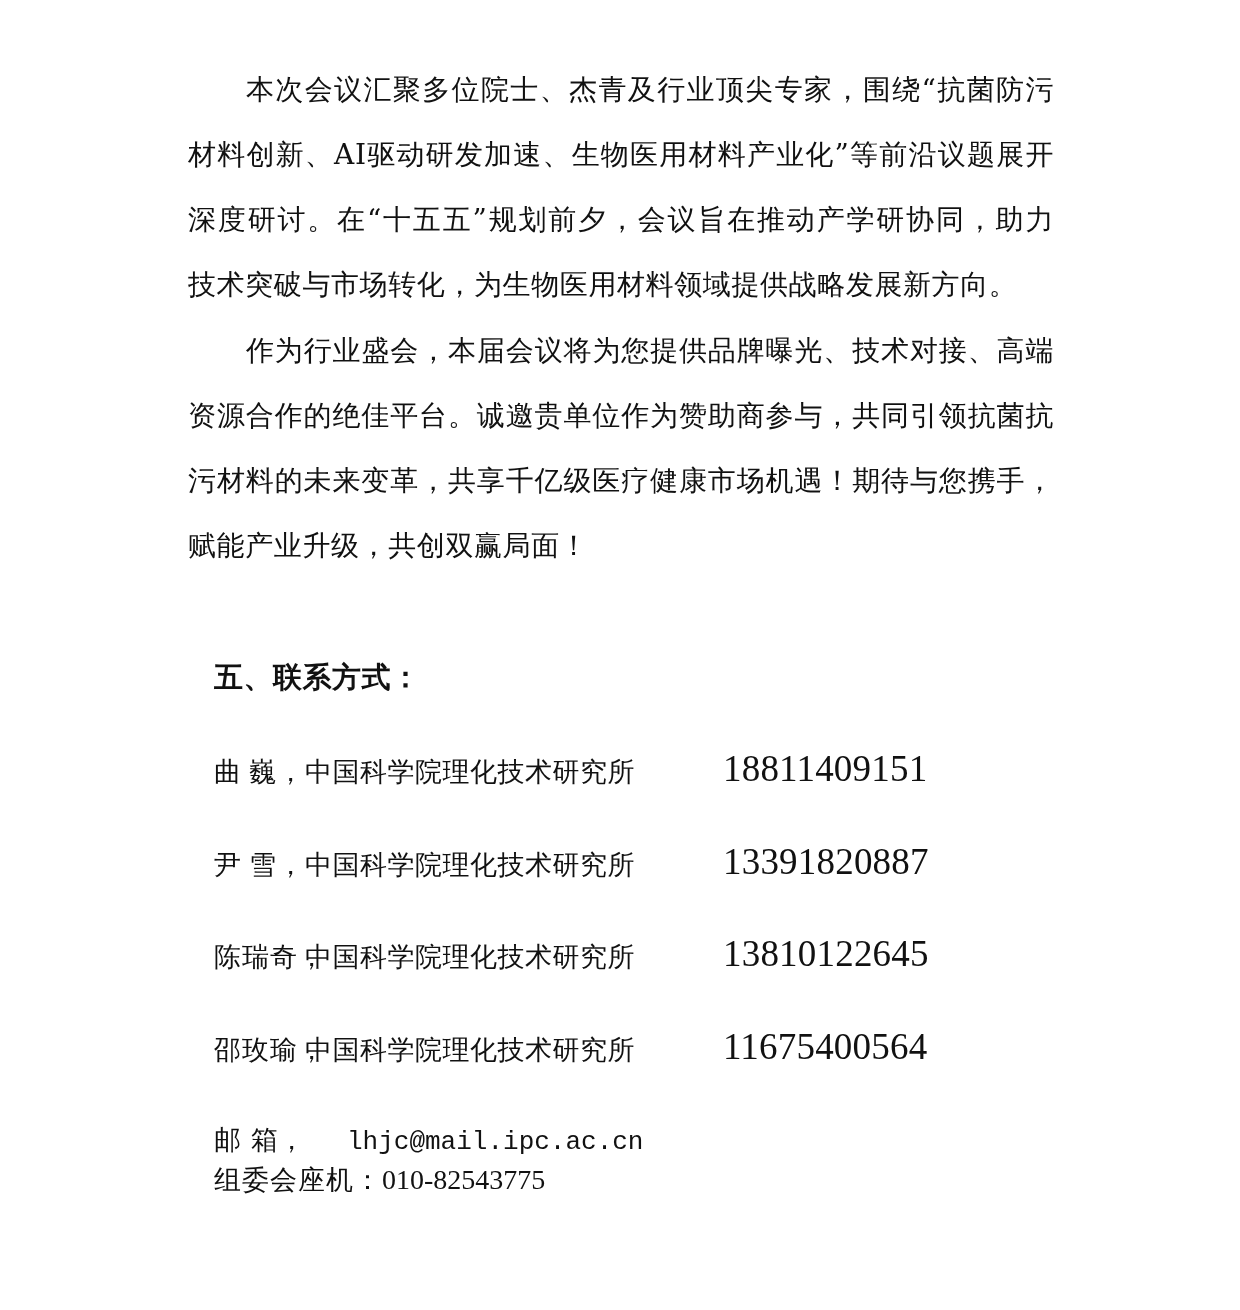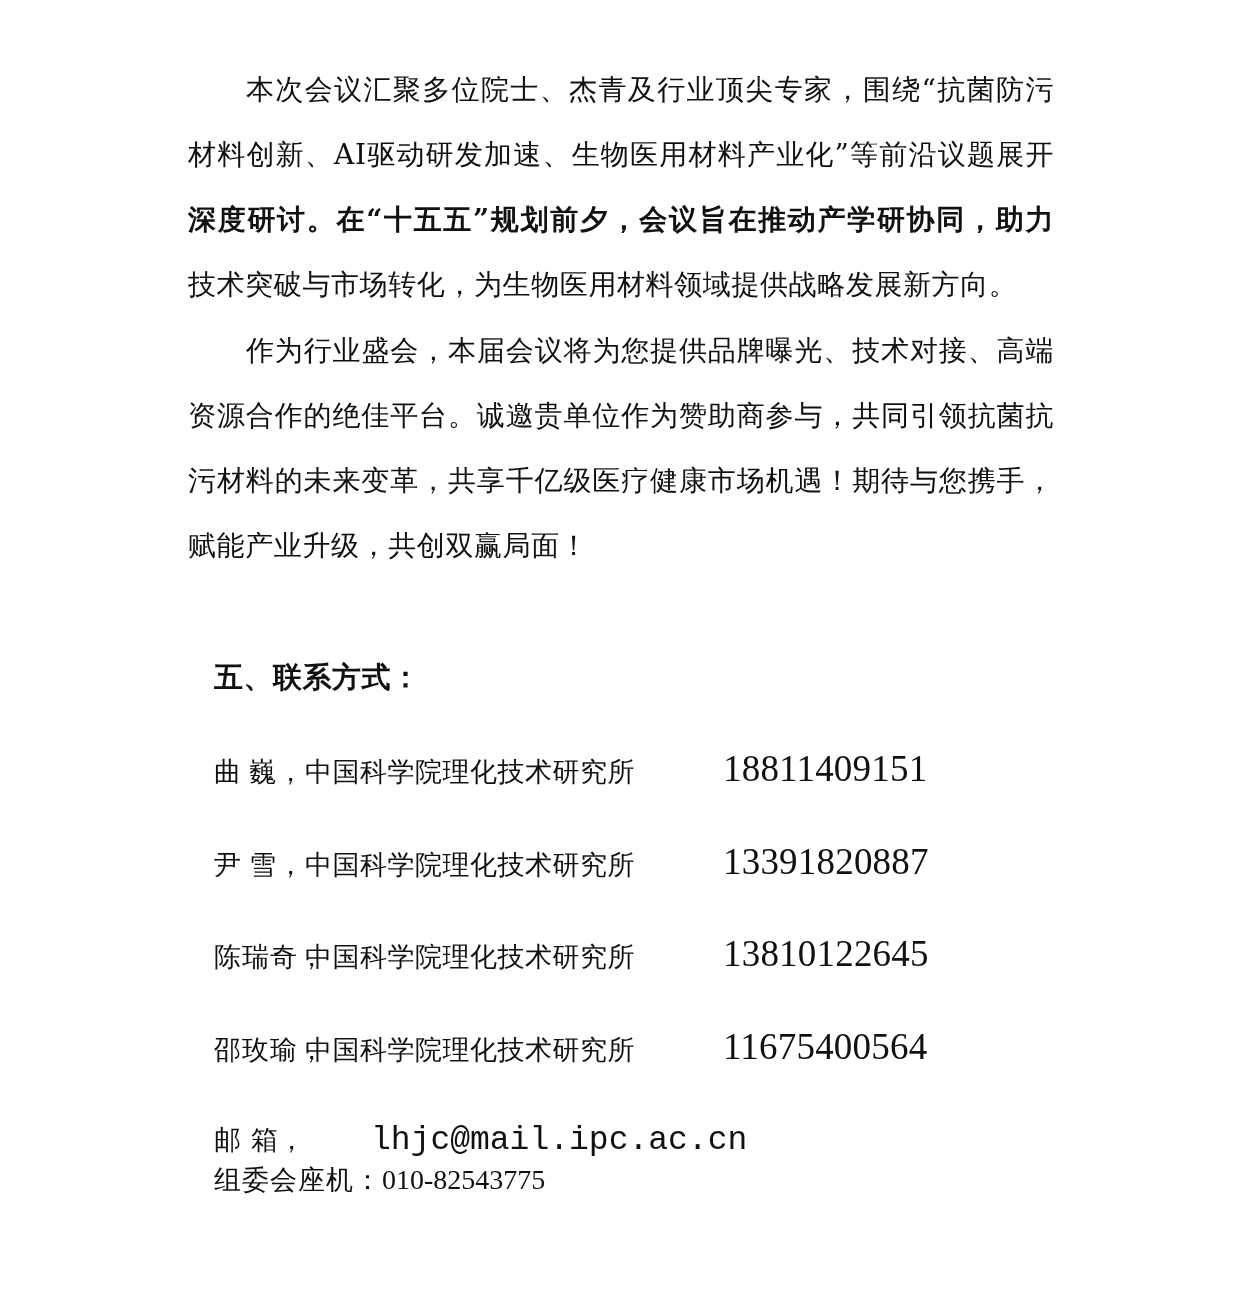--- a/index.html
+++ b/index.html
@@ -79,41 +79,41 @@
       font-family: "Liberation Serif", "DejaVu Serif", serif;
       font-size: 37px;
       letter-spacing: 0.2px;
     }
     .email-label {
       display: inline-flex;
       justify-content: space-between;
       width: 91px;
     }
     .email-value {
-      margin-left: 66px;
+      margin-left: 42px;
       font-family: "Liberation Mono", "DejaVu Sans Mono", monospace;
-      font-size: 33px;
+      font-size: 26px;
     }
     .landline-label {
       letter-spacing: 1px;
     }
     .landline-value {
       font-family: "Liberation Serif", "DejaVu Serif", serif;
       font-size: 28px;
     }
   </style>
 </head>
 <body>
 
 <div class="page">
 
   <div>
     <div class="para-line first" style="top:72px;">本次会议汇聚多位院士、杰青及行业顶尖专家，围绕“抗菌防污</div>
     <div class="para-line" style="top:137px;">材料创新、AI驱动研发加速、生物医用材料产业化”等前沿议题展开</div>
-    <div class="para-line" style="top:202px;font-weight:bold;">深度研讨。在“十五五”规划前夕，会议旨在推动产学研协同，助力</div>
+    <div class="para-line" style="top:202px;">深度研讨。在“十五五”规划前夕，会议旨在推动产学研协同，助力</div>
     <div class="para-line last" style="top:267px;">技术突破与市场转化，为生物医用材料领域提供战略发展新方向。</div>
   </div>
 
   <div>
     <div class="para-line first" style="top:333px;">作为行业盛会，本届会议将为您提供品牌曝光、技术对接、高端</div>
     <div class="para-line" style="top:398px;">资源合作的绝佳平台。诚邀贵单位作为赞助商参与，共同引领抗菌抗</div>
     <div class="para-line" style="top:463px;">污材料的未来变革，共享千亿级医疗健康市场机遇！期待与您携手，</div>
     <div class="para-line last" style="top:528px;">赋能产业升级，共创双赢局面！</div>
   </div>
 

